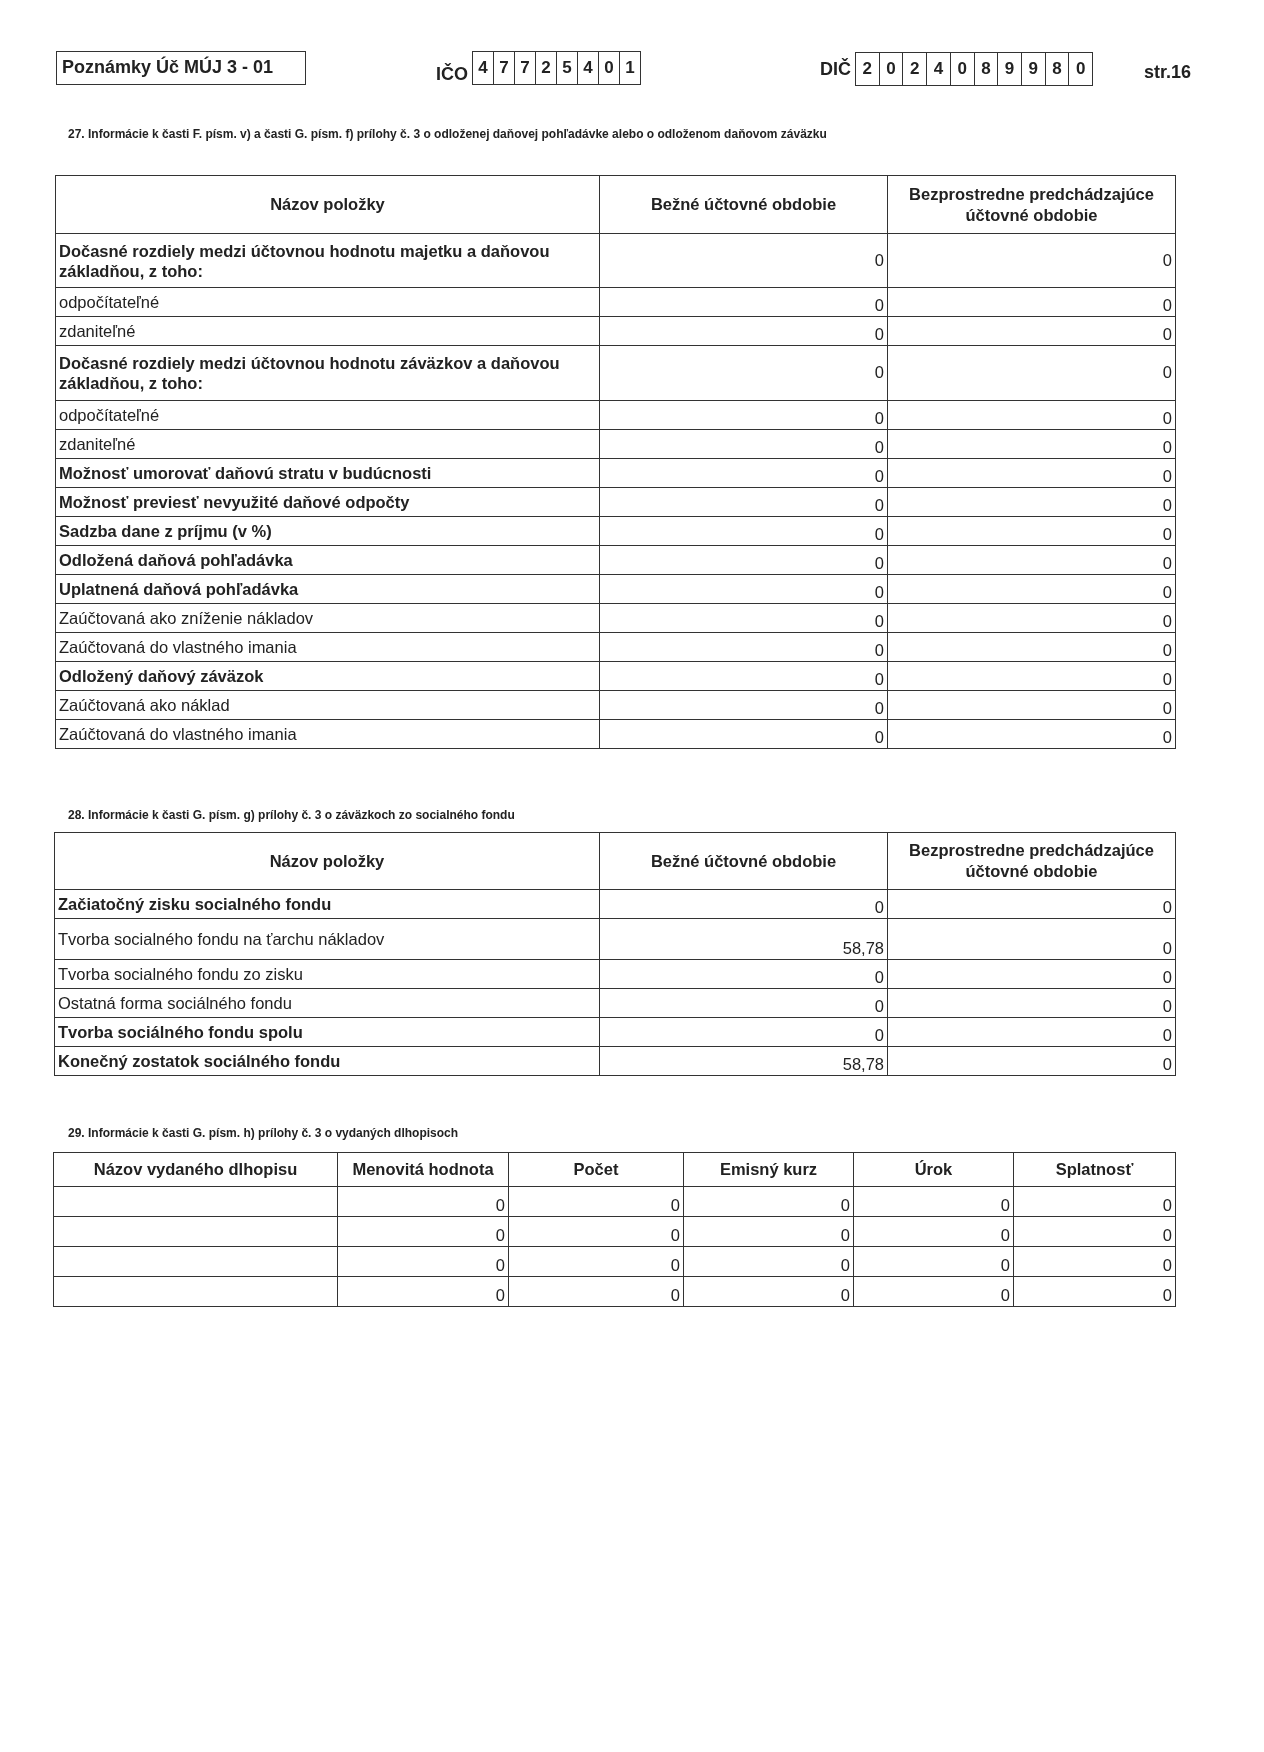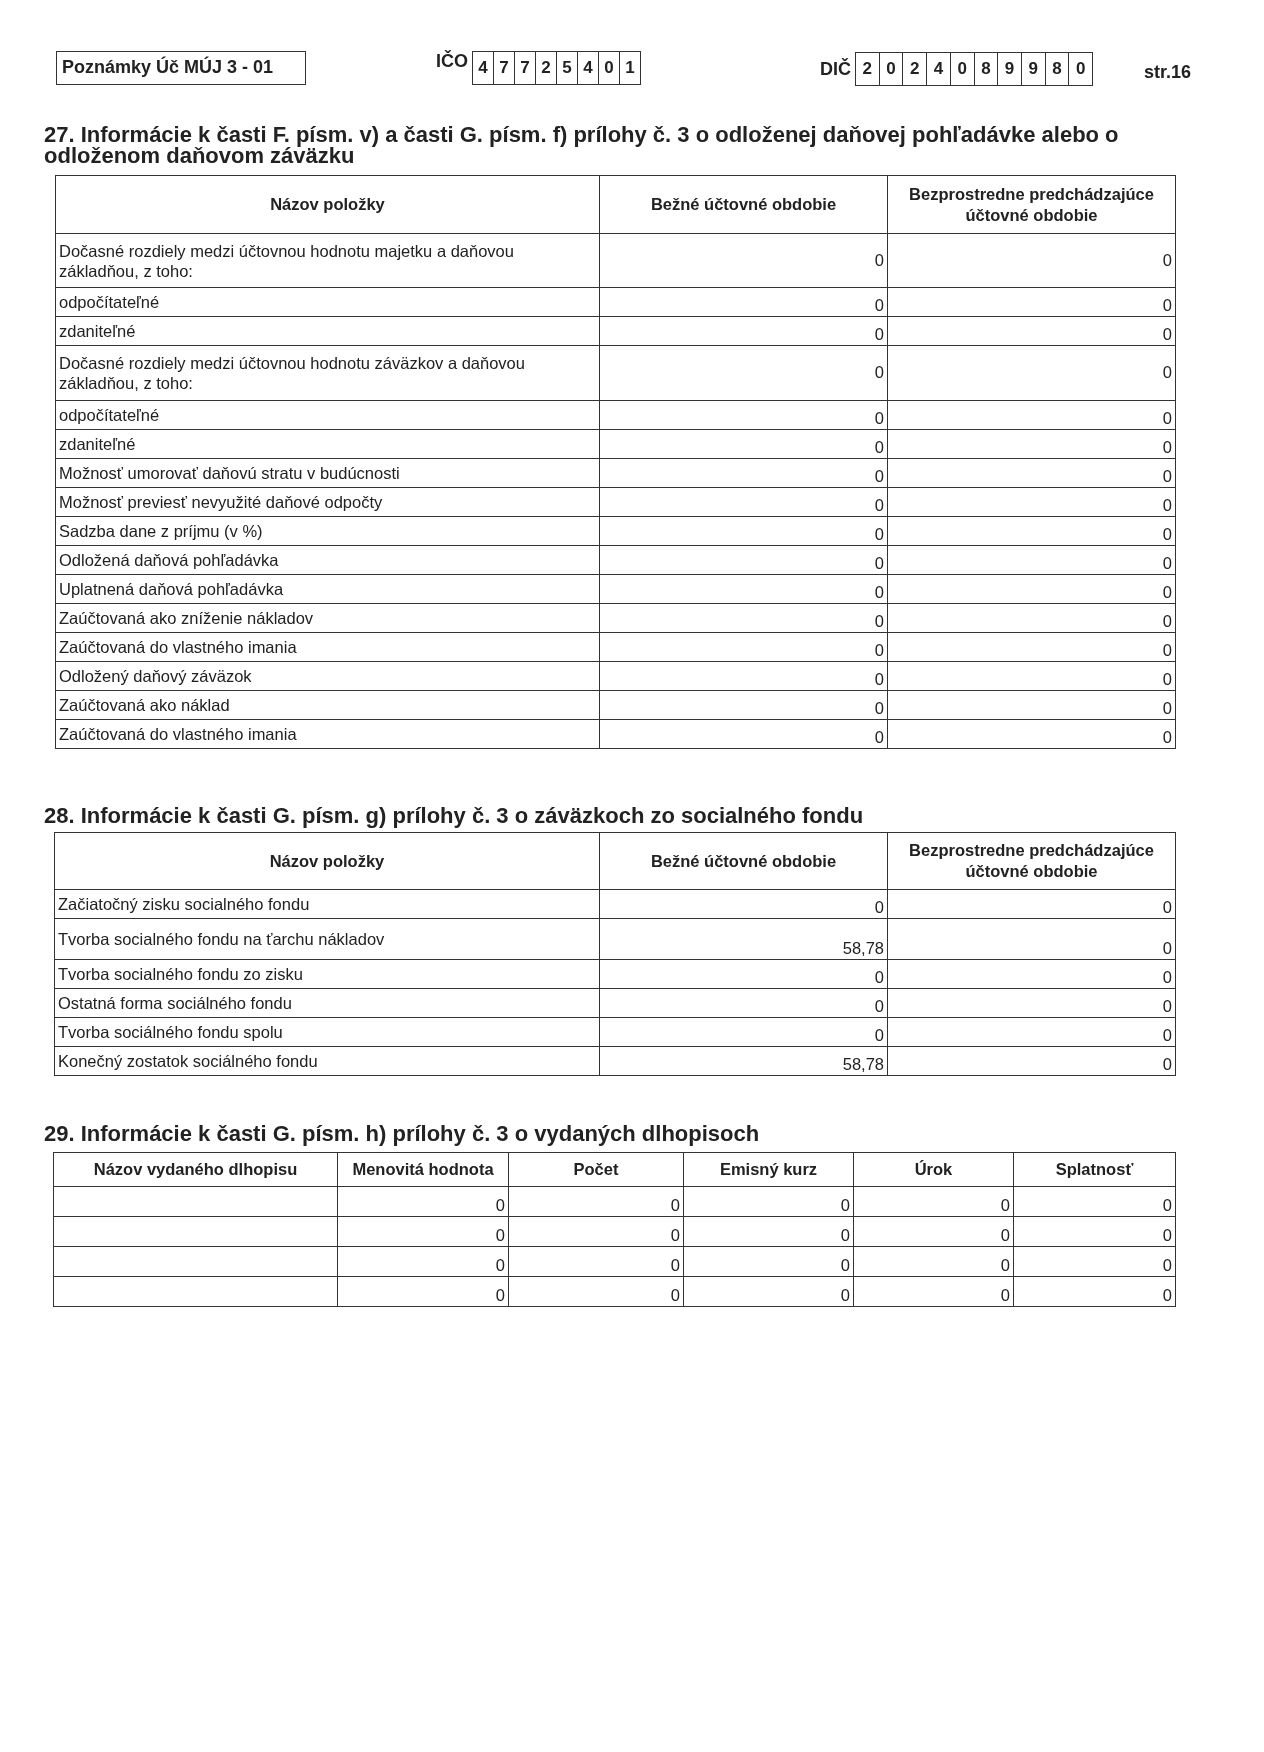--- a/index.html
+++ b/index.html
@@ -6,34 +6,34 @@
   body { width: 1264px; height: 1752px; position: relative; overflow: hidden;
          font-family: "Liberation Sans", sans-serif; color: #222; }
   .abs { position: absolute; font-weight: bold; }
   .hdr-box { left: 56px; top: 51px; width: 250px; height: 34px; border: 1.5px solid #333;
              box-sizing: border-box; font-size: 18px; line-height: 31px; padding-left: 5px; }
   .digits-label { font-size: 18px; }
   .digits { display: flex; border: 1.5px solid #333; height: 34px; box-sizing: border-box; }
   .digits span { width: 20px; text-align: center; font-size: 17px; line-height: 31px; border-right: 1px solid #333; }
   .digits span:last-child { border-right: none; }
   .page-no { font-size: 18px; }
-  .sec-title { font-size: 22px; line-height: 21px; left: 44px; width: 1090px; }
+  .sec-title { font-size: 12px; line-height: 21px; left: 68px; width: 1090px; }
   table { border-collapse: collapse; position: absolute; table-layout: fixed; }
   td, th { border: 1.5px solid #333; font-size: 16.5px; padding: 0 3px; box-sizing: border-box; }
   th { font-weight: bold; text-align: center; line-height: 21px; }
   td.num { text-align: right; vertical-align: bottom; padding-bottom: 1px; }
   td.lbl { vertical-align: middle; line-height: 20px; }
-  td.b { font-weight: normal; }
+  td.b { font-weight: bold; }
 </style>
 </head>
 <body>
 
 <div class="abs hdr-box">Poznámky Úč MÚJ 3 - 01</div>
 
-<div class="abs" style="left:436px; top:51px; display:flex; align-items:flex-start; gap:4px;">
+<div class="abs" style="left:436px; top:51px; display:flex; align-items:flex-end; gap:4px;">
   <span class="digits-label">IČO</span>
   <div class="digits">
     <span>4</span>
     <span>7</span>
     <span>7</span>
     <span>2</span>
     <span>5</span>
     <span>4</span>
     <span>0</span>
     <span>1</span>

